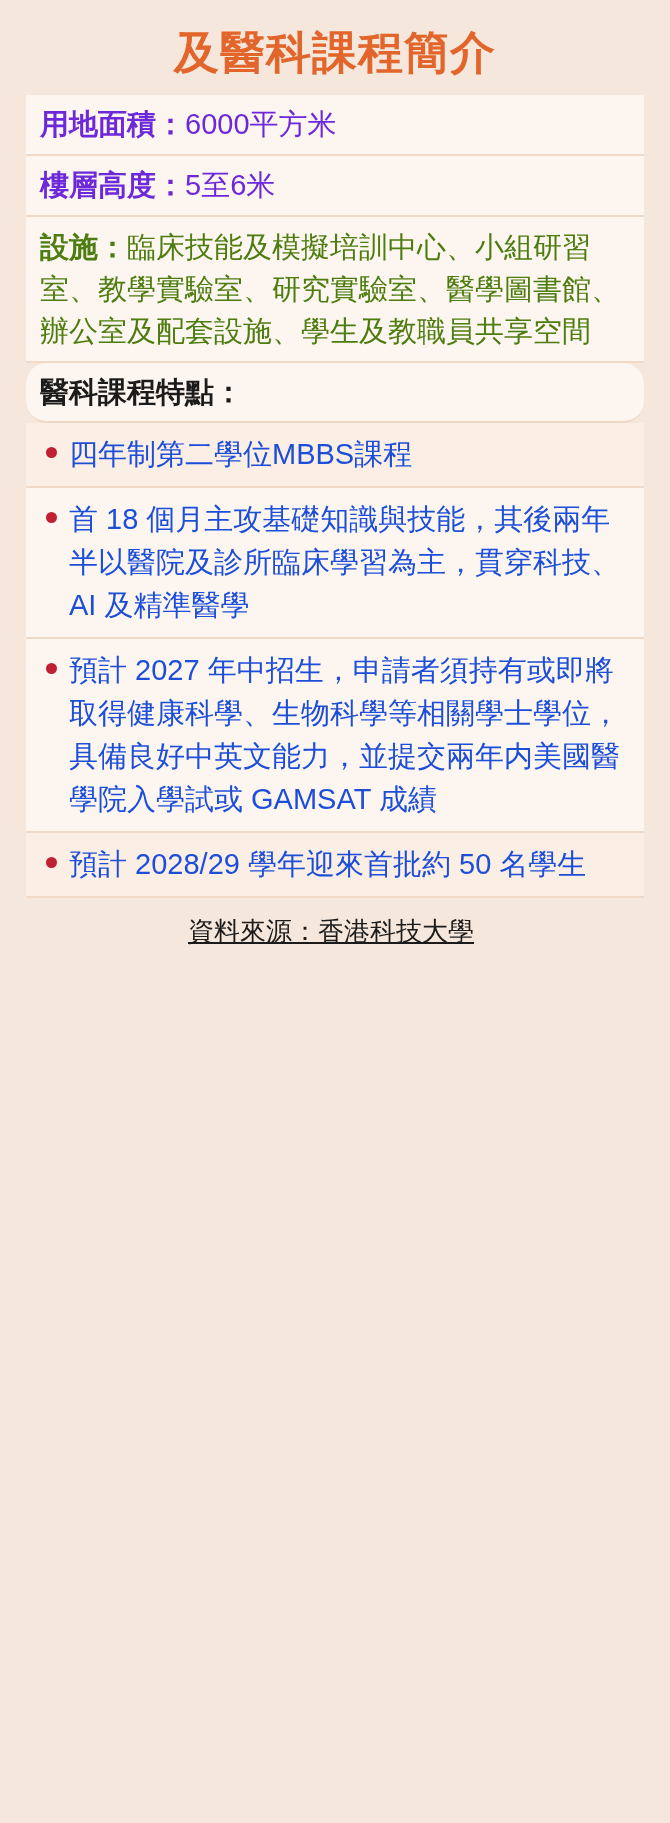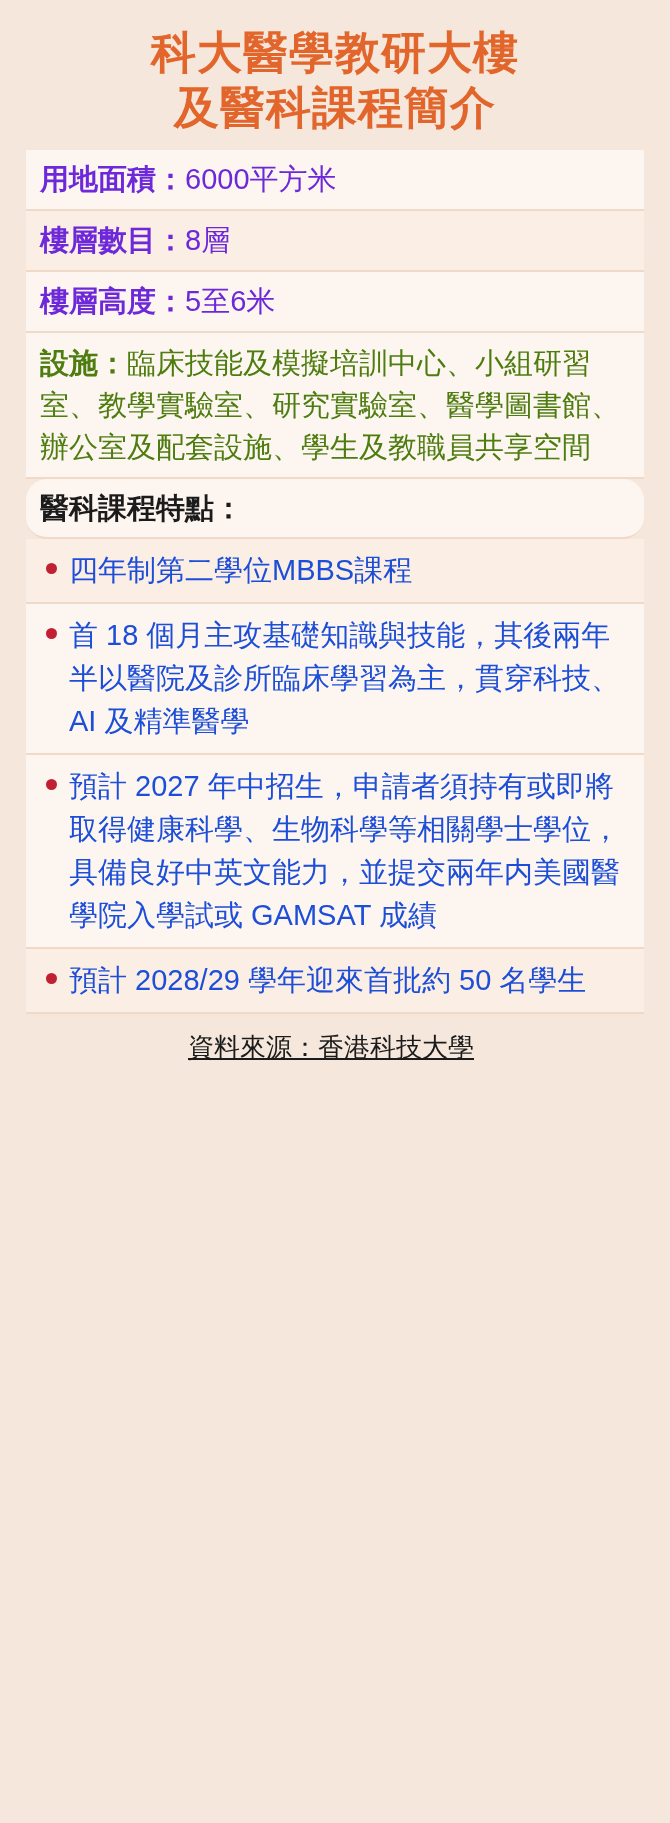--- a/index.html
+++ b/index.html
@@ -98,37 +98,31 @@
     padding: 16px 8px 0 0;
     text-decoration: underline;
   }
 </style>
 </head>
 <body>
 
 <div id="infographic">
 
   <div class="title-block">
-    <div class="title-line">科大醫學教研大樓</div>
     <div class="title-line">及醫科課程簡介</div>
   </div>
 
   <div class="rows">
 
     <div class="row">
       <div class="row-text">
         <b>用地面積：</b><span>6000平方米</span>
       </div>
     </div>
 
-    <div class="row alt">
-      <div class="row-text">
-        <b>樓層數目：</b><span>8層</span>
-      </div>
-    </div>
 
     <div class="row">
       <div class="row-text">
         <b>樓層高度：</b><span>5至6米</span>
       </div>
     </div>
 
 
     <div class="row">
       <div class="facility-text">

